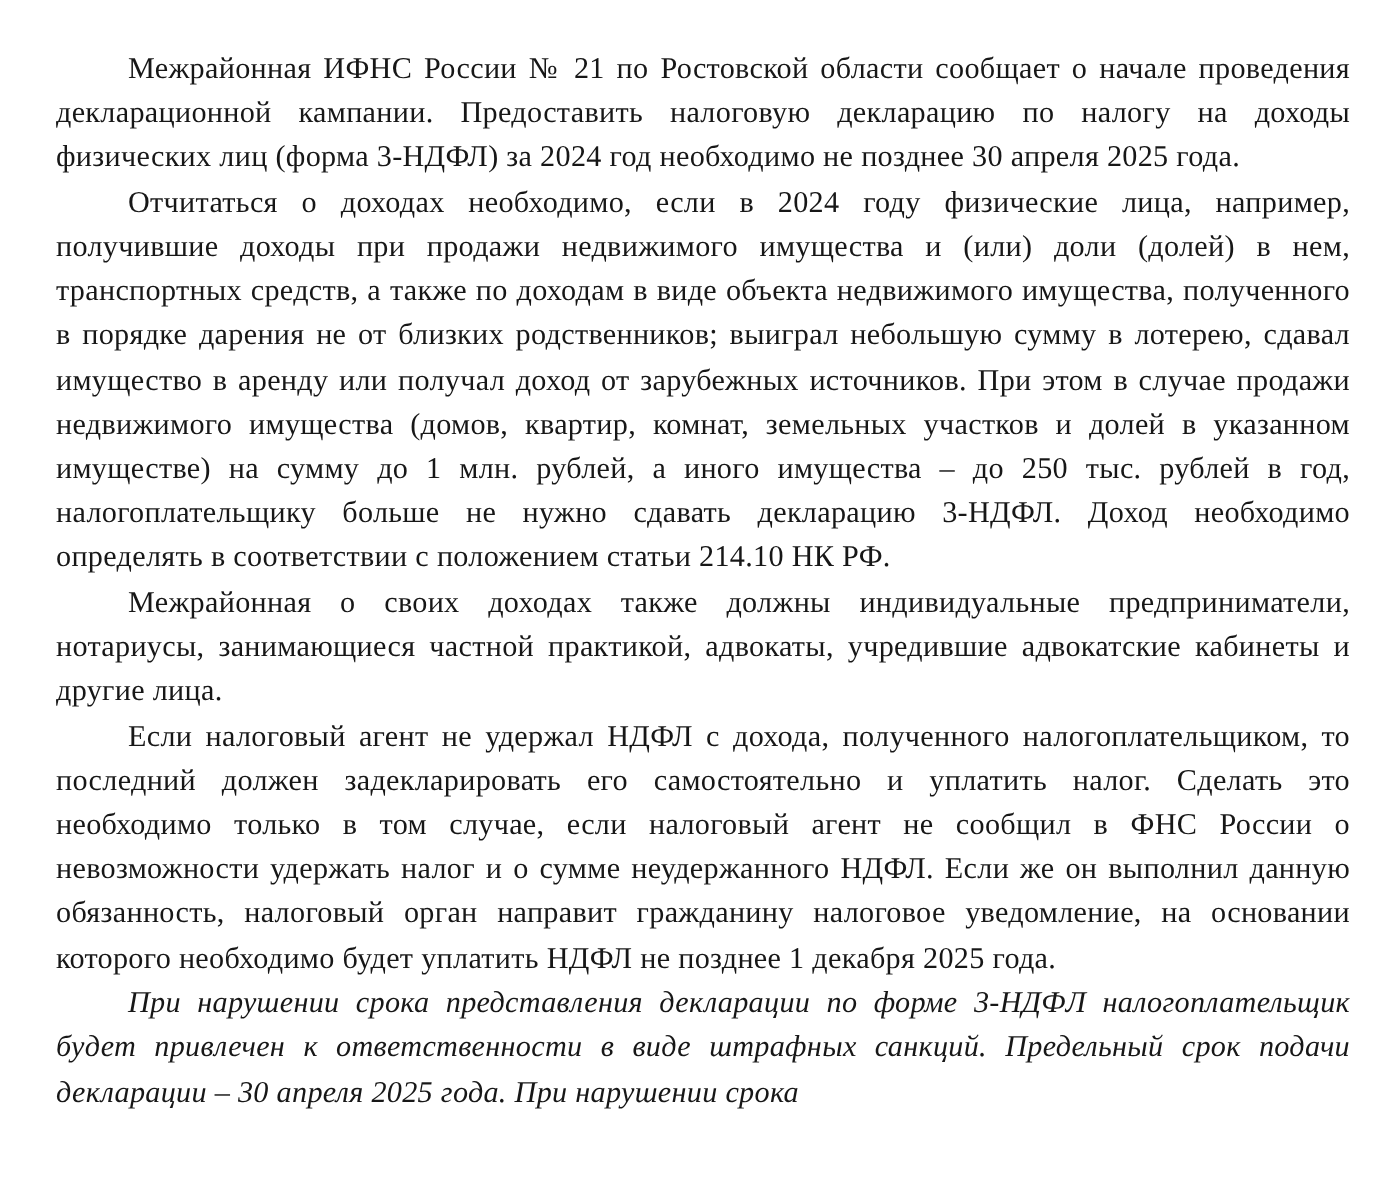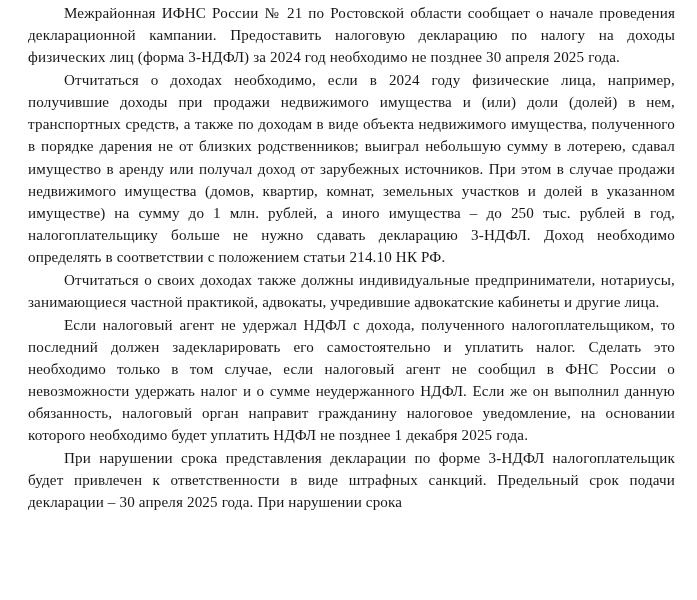--- a/index.html
+++ b/index.html
@@ -11,21 +11,21 @@
     width: 697px;
     height: 600px;
     overflow: hidden;
     font-family: "Liberation Serif", serif;
     color: #1d1d1f;
   }
   .page {
     width: 697px;
     height: 480px;
     box-sizing: border-box;
-    padding: 2px 22px 0 28px;
+    padding: 24px 22px 0 28px;
     background: #ffffff;
   }
   .doc-body {
     font-size: 15.1px;
     line-height: 1.468;
     text-align: justify;
     text-justify: inter-word;
     color: #171717;
     letter-spacing: 0.01em;
     -webkit-font-smoothing: antialiased;
@@ -34,26 +34,27 @@
     margin: 0 0 0.5px 0;
     text-indent: 36px;
     text-align: justify;
     hyphens: none;
   }
   .para.no-indent {
     text-indent: 0;
   }
   .para:last-child {
     margin-bottom: 12px;
+    font-style: italic;
   }
 </style>
 </head>
 <body>
 
 <div class="page">
   <div class="doc-body">
     <p class="para">Межрайонная ИФНС России № 21 по Ростовской  области сообщает о начале проведения декларационной кампании. Предоставить налоговую декларацию по налогу на доходы физических лиц (форма 3-НДФЛ) за 2024 год необходимо не позднее 30 апреля 2025 года.</p>
     <p class="para">Отчитаться о доходах необходимо, если в 2024 году физические лица, например, получившие доходы при продажи недвижимого имущества и (или) доли (долей) в нем, транспортных средств,  а также по доходам в виде объекта недвижимого имущества, полученного в порядке дарения не от близких родственников; выиграл небольшую сумму в лотерею, сдавал имущество в аренду или получал доход от зарубежных источников. При этом в случае продажи недвижимого имущества (домов, квартир, комнат, земельных участков и долей в указанном имуществе) на сумму до 1 млн. рублей, а иного имущества – до 250 тыс. рублей в год, налогоплательщику больше не нужно сдавать декларацию 3-НДФЛ. Доход необходимо определять в соответствии с положением статьи 214.10 НК РФ.</p>
-    <p class="para">Отчитаться о своих доходах также должны индивидуальные предприниматели, нотариусы, занимающиеся частной практикой, адвокаты, учредившие адвокатские кабинеты и другие лица.</p>
+    <p class="para">Межрайонная о своих доходах также должны индивидуальные предприниматели, нотариусы, занимающиеся частной практикой, адвокаты, учредившие адвокатские кабинеты и другие лица.</p>
     <p class="para">Если налоговый агент не удержал НДФЛ с дохода, полученного налогоплательщиком, то последний должен задекларировать его самостоятельно и уплатить налог. Сделать это необходимо только в том случае, если налоговый агент не сообщил в ФНС России о невозможности удержать налог и о сумме неудержанного НДФЛ. Если же он выполнил данную обязанность, налоговый орган направит гражданину налоговое уведомление, на основании которого необходимо будет уплатить НДФЛ не позднее 1 декабря 2025 года.</p>
     <p class="para">При нарушении срока представления декларации по форме 3-НДФЛ налогоплательщик будет привлечен к ответственности в виде штрафных санкций. Предельный срок подачи декларации – 30 апреля 2025 года. При нарушении срока</p>
   </div>
 </div>
 
 </body></html>

